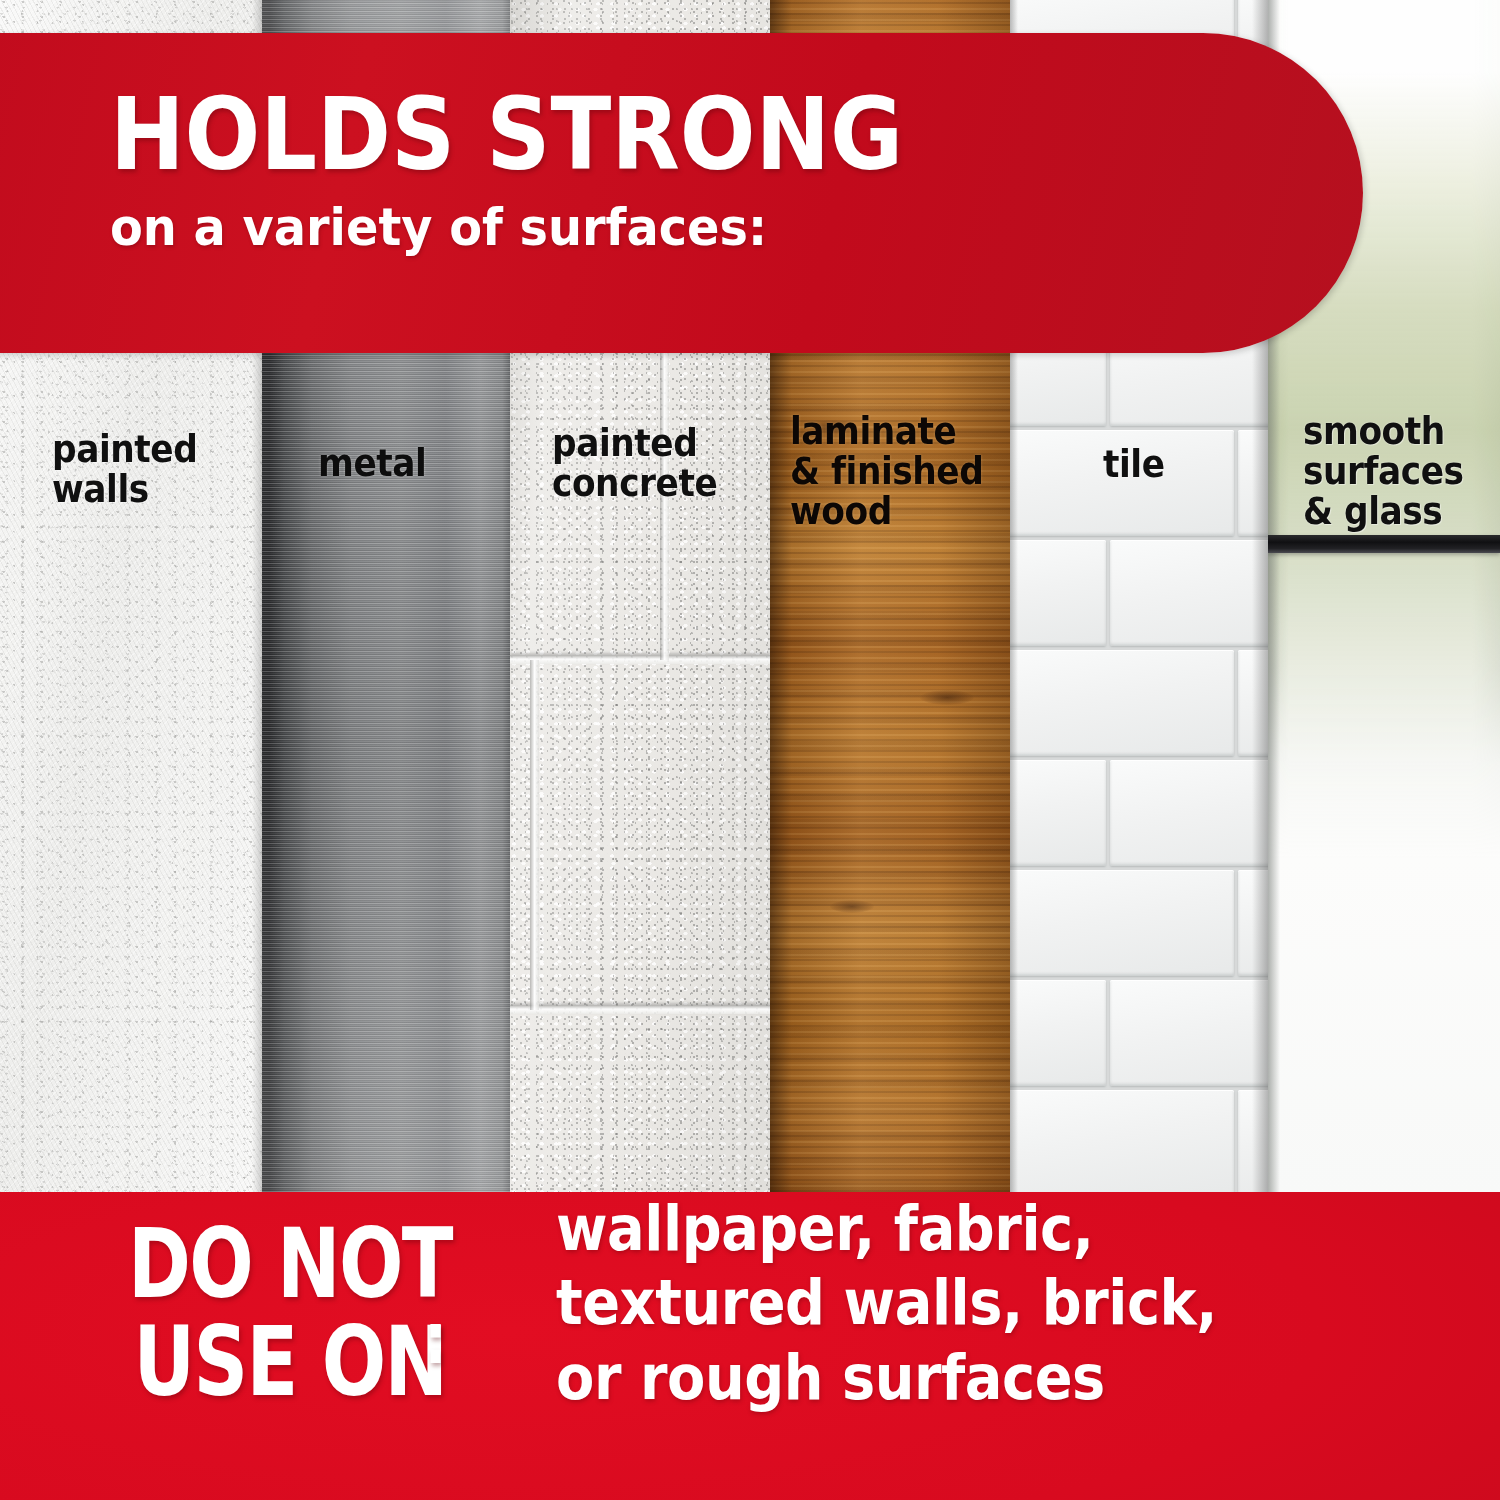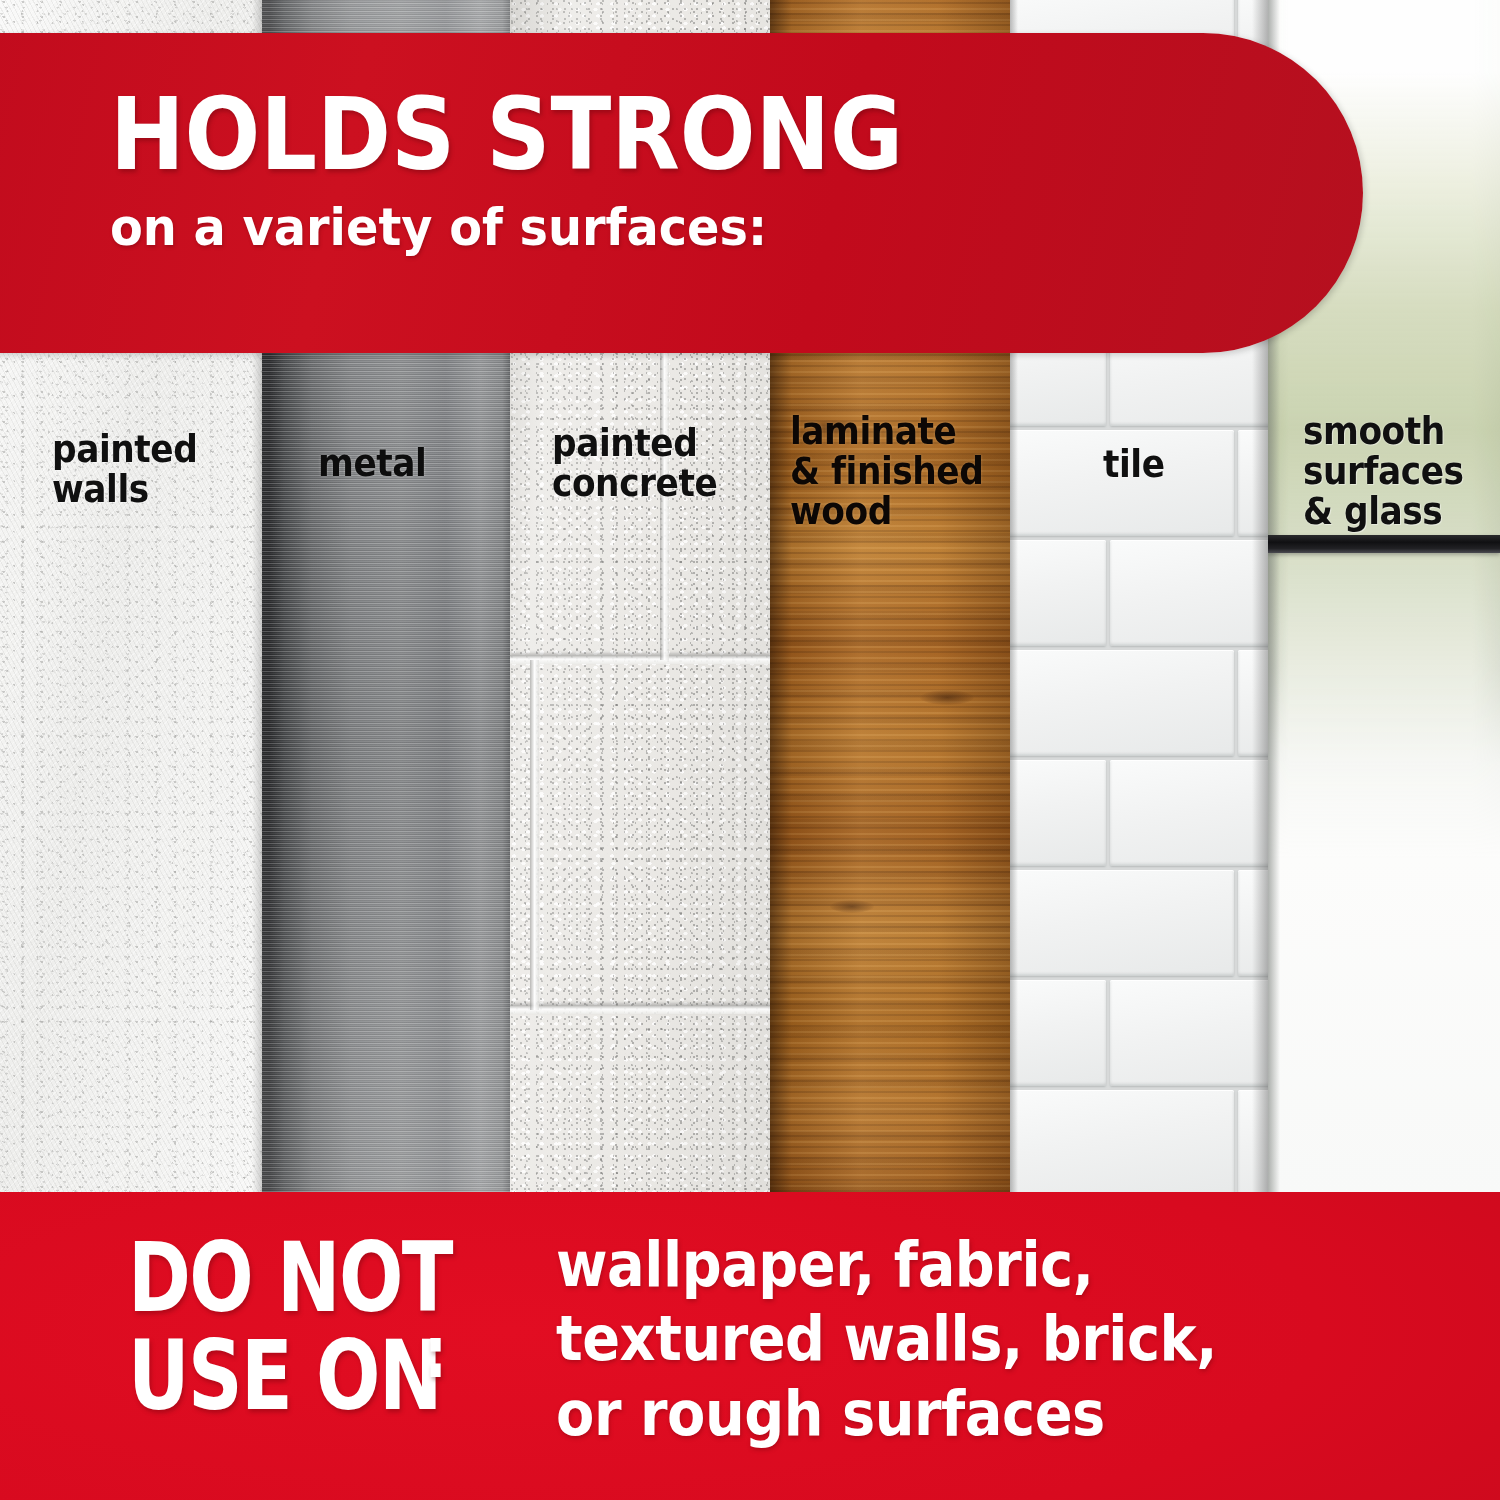--- a/index.html
+++ b/index.html
@@ -276,22 +276,23 @@
     height: 308px;
     background: radial-gradient(ellipse 120% 160% at 34% 45%, #e20d22 0%, #d80a1f 45%, #bf0a1b 100%);
     z-index: 8;
     display: flex;
     align-items: flex-start;
     overflow: hidden;
   }
   .donot-block {
     position: relative;
     margin-left: 128px;
-    margin-top: 38px;
+    margin-top: 24px;
     flex: 0 0 auto;
+    text-align: center;
   }
   .donot-line {
     color: #ffffff;
     font-family: "DejaVu Sans", "Liberation Sans", sans-serif;
     font-weight: 700;
     font-size: 96px;
     line-height: 1.02;
     letter-spacing: -2px;
     transform: scaleX(0.79);
     transform-origin: left center;
@@ -305,21 +306,20 @@
     color: #ffffff;
     font-family: "DejaVu Sans", "Liberation Sans", sans-serif;
     font-weight: 700;
     font-size: 72px;
     line-height: 1;
     transform: scaleX(0.8);
     text-shadow: 2px 3px 5px rgba(90,0,10,.35);
   }
   .notlist {
     margin-left: 18px;
-    margin-top: 36px;
     flex: 1 1 auto;
   }
   .notlist-line {
     color: #ffffff;
     font-family: "DejaVu Sans", "Liberation Sans", sans-serif;
     font-weight: 700;
     font-size: 62px;
     line-height: 1.2;
     letter-spacing: -0.5px;
     transform: scaleX(0.9);

